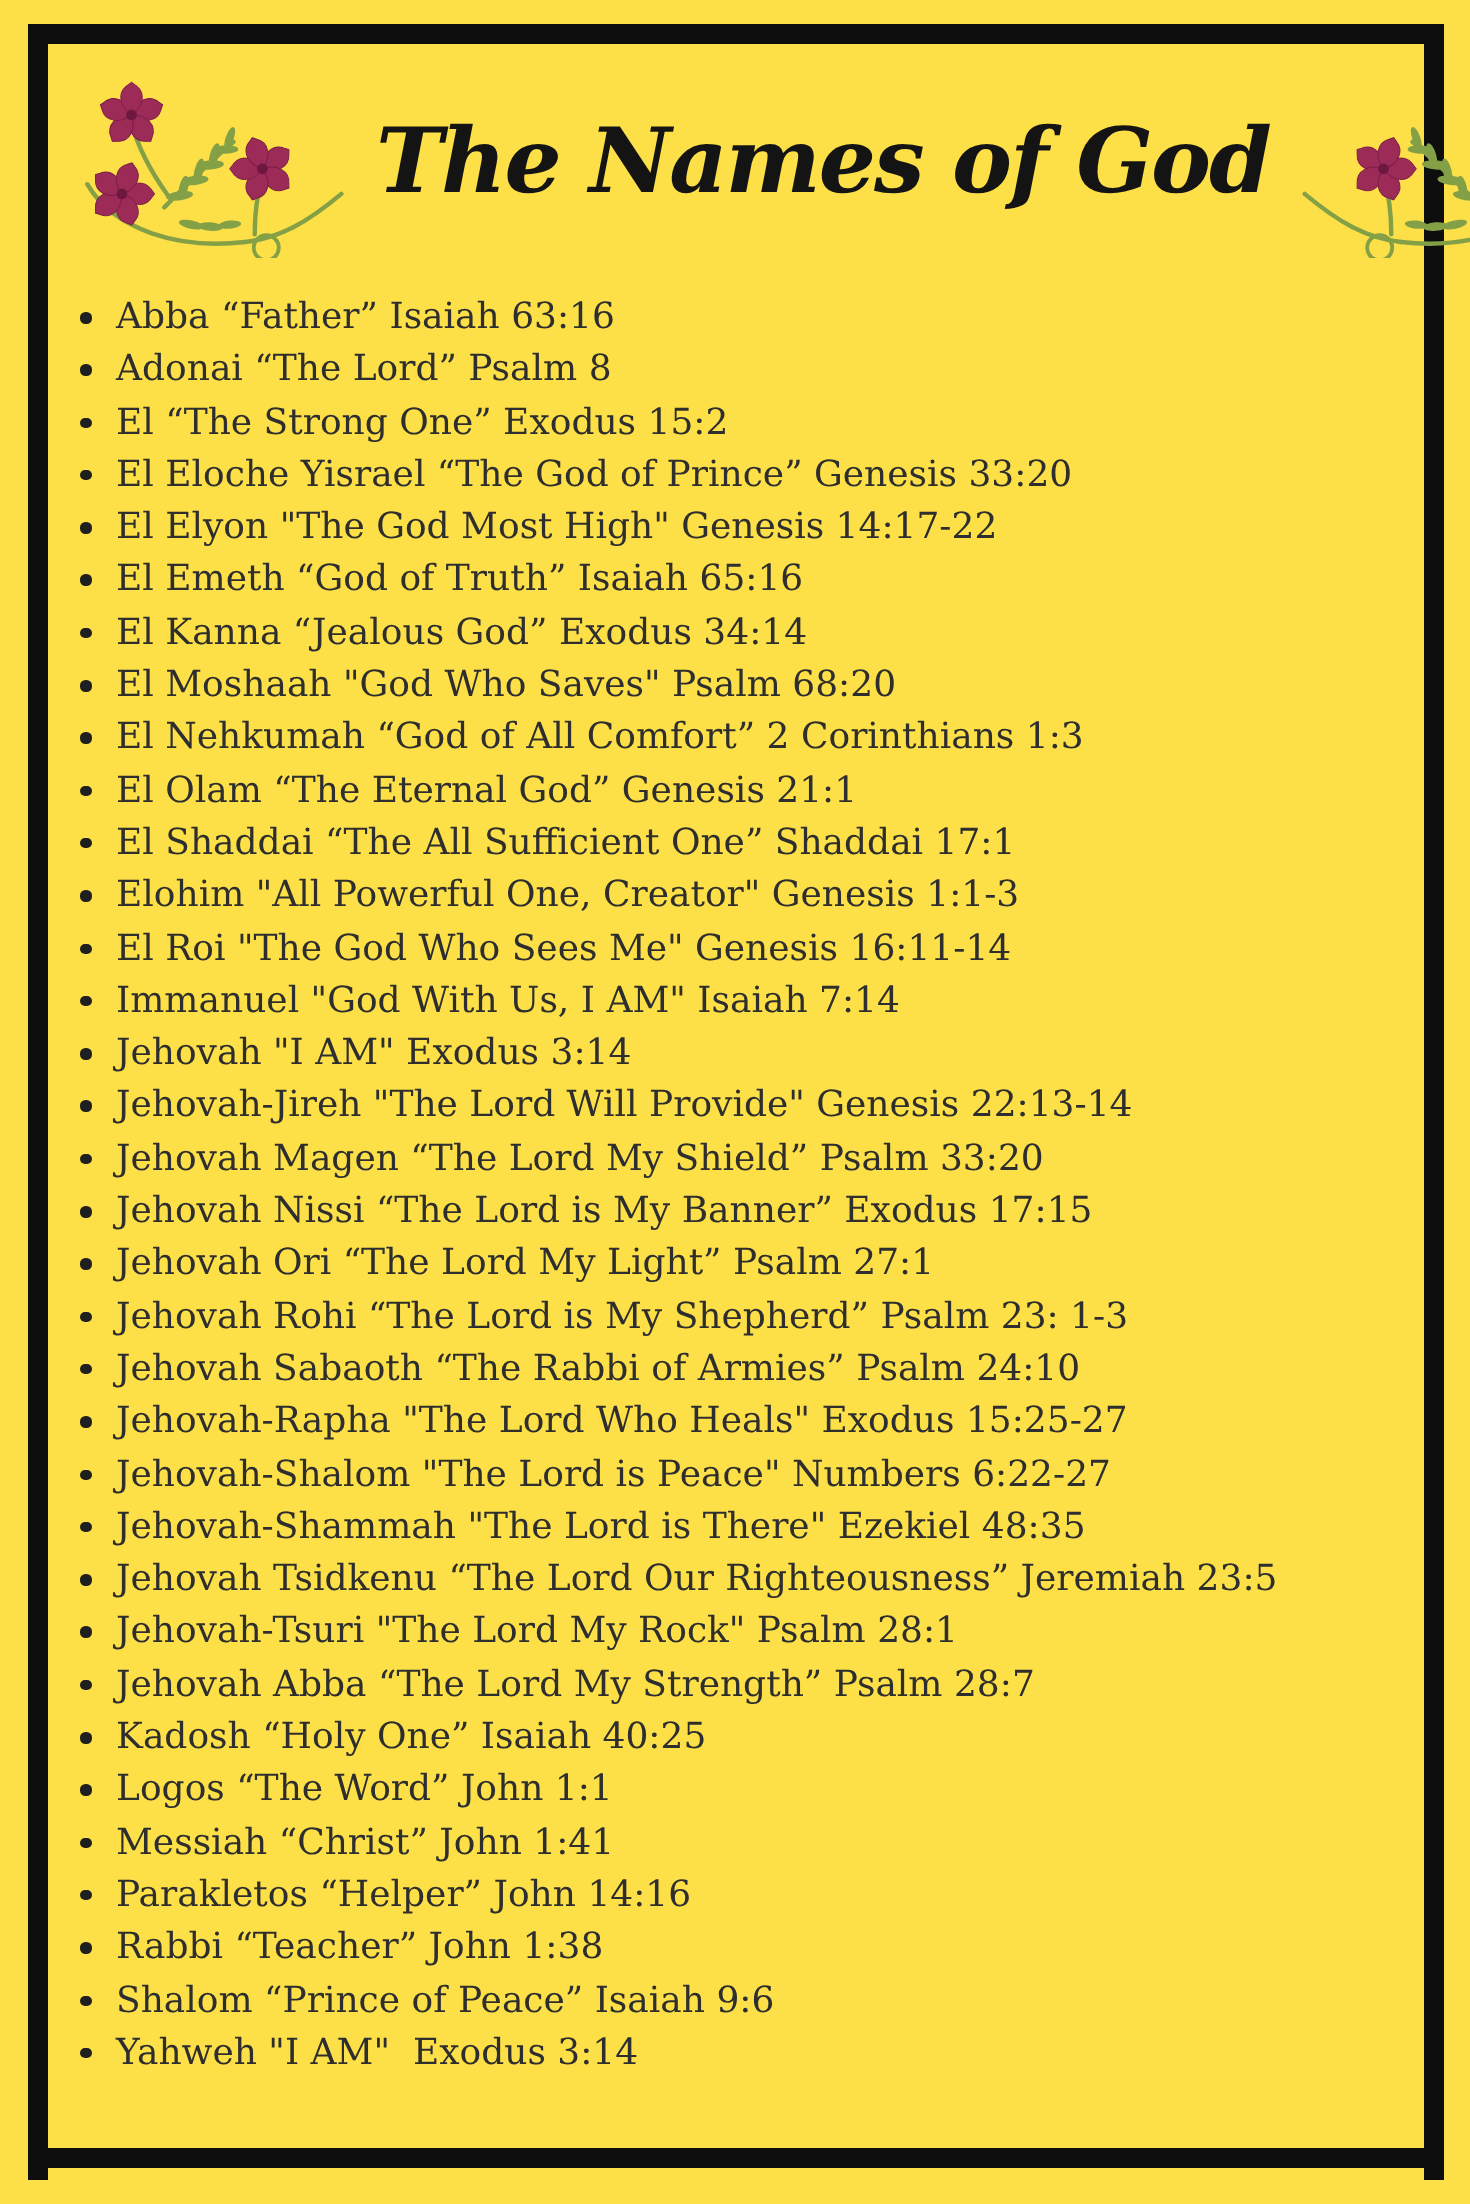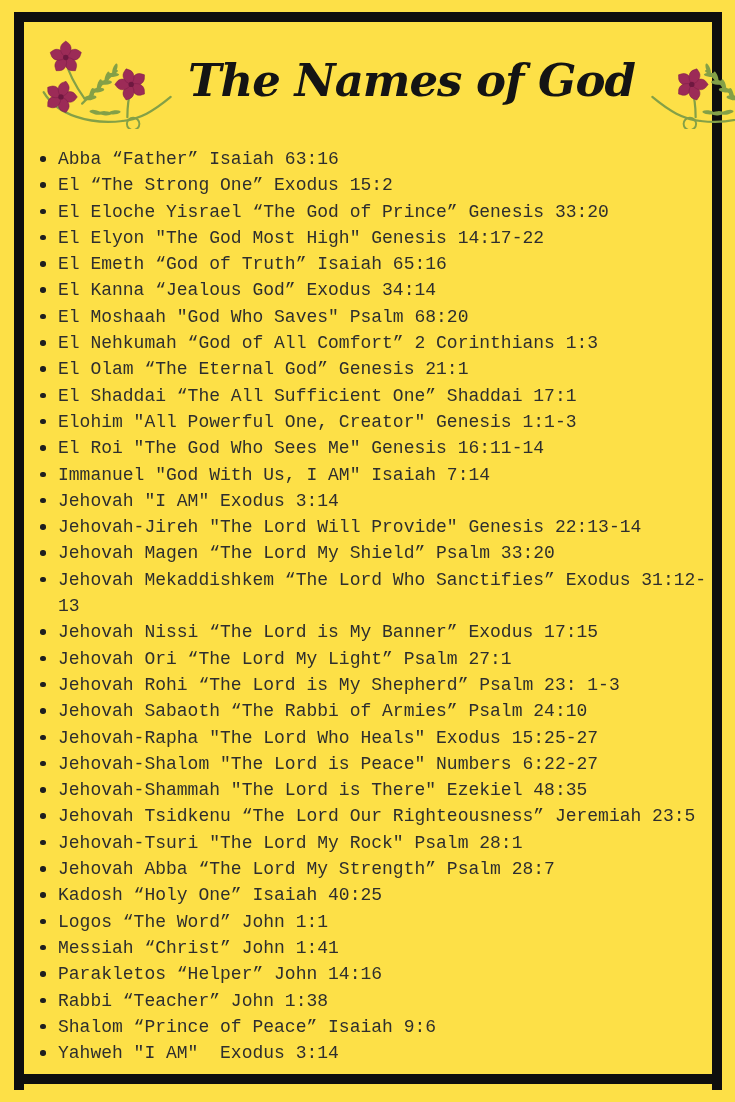--- a/index.html
+++ b/index.html
@@ -66,21 +66,20 @@
 
   
   .names {
     position: absolute;
     top: 146px;
     left: 38px;
     right: 24px;
     margin: 0;
     padding: 0;
     list-style: none;
-    font-family: Liberation Mono, monospace;
   }
   .names li {
     position: relative;
     padding-left: 20px;
     font-size: 18px;
     line-height: 26.3px;
     color: #2e2e2e;
     white-space: pre-wrap;
   }
   .names li::before {
@@ -263,20 +262,21 @@
         </g>
       </svg>
     </div>
 
   </div>
 
   <ul class="names">
 
       <li>Abba “Father” Isaiah 63:16</li>
 
+      <li>Adonai “The Lord” Psalm 8</li>
 
       <li>El “The Strong One” Exodus 15:2</li>
 
       <li>El Eloche Yisrael “The God of Prince” Genesis 33:20</li>
 
       <li>El Elyon "The God Most High" Genesis 14:17-22</li>
 
       <li>El Emeth “God of Truth” Isaiah 65:16</li>
 
       <li>El Kanna “Jealous God” Exodus 34:14</li>
@@ -294,21 +294,20 @@
       <li>El Roi "The God Who Sees Me" Genesis 16:11-14</li>
 
       <li>Immanuel "God With Us, I AM" Isaiah 7:14</li>
 
       <li>Jehovah "I AM" Exodus 3:14</li>
 
       <li>Jehovah-Jireh "The Lord Will Provide" Genesis 22:13-14</li>
 
       <li>Jehovah Magen “The Lord My Shield” Psalm 33:20</li>
 
-      <li>Jehovah Mekaddishkem “The Lord Who Sanctifies” Exodus 31:12-13</li>
 
       <li>Jehovah Nissi “The Lord is My Banner” Exodus 17:15</li>
 
       <li>Jehovah Ori “The Lord My Light” Psalm 27:1</li>
 
       <li>Jehovah Rohi “The Lord is My Shepherd” Psalm 23: 1-3</li>
 
       <li>Jehovah Sabaoth “The Rabbi of Armies” Psalm 24:10</li>
 
       <li>Jehovah-Rapha "The Lord Who Heals" Exodus 15:25-27</li>

